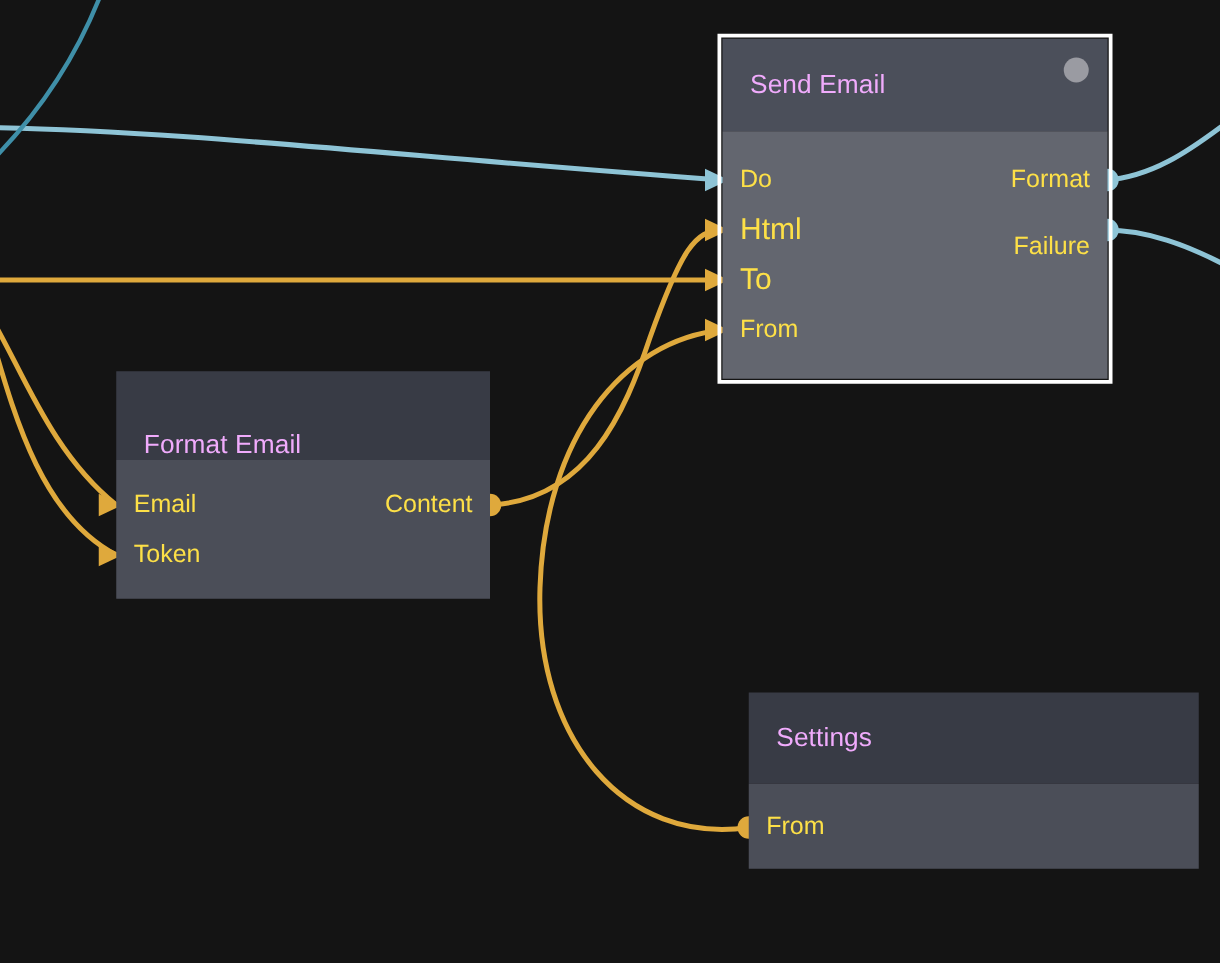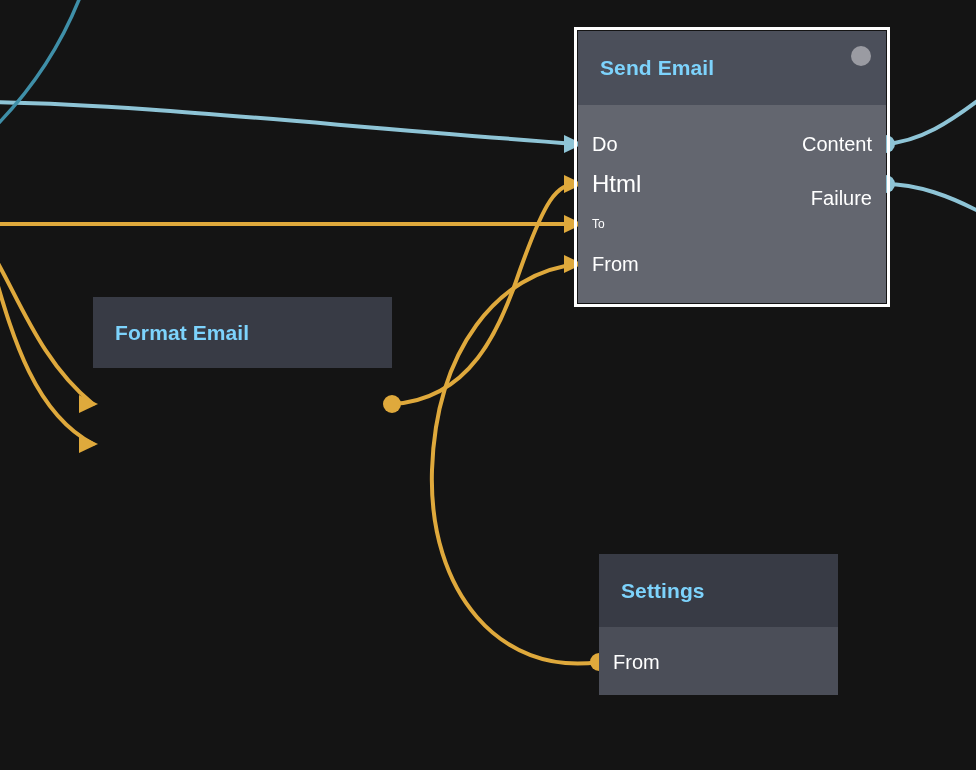--- a/index.html
+++ b/index.html
@@ -35,33 +35,33 @@
     display: flex;
     flex-direction: column;
   }
   .node-header {
     display: flex;
     align-items: center;
     position: relative;
     box-sizing: border-box;
   }
   .node-title {
-    color: #7dd3fc;
-    font-weight: bold;
+    color: #f0abfc;
+    font-weight: normal;
     letter-spacing: 0.1px;
     white-space: nowrap;
   }
   .node-body {
     flex: 1 1 auto;
     position: relative;
     box-sizing: border-box;
   }
   .port-label {
     position: absolute;
-    color: #ffffff;
+    color: #fde047;
     white-space: nowrap;
     transform: translateY(-50%);
   }
   .port-label.in  { left: 14px; }
   .port-label.out { right: 14px; }
   .status-dot {
     position: absolute;
     border-radius: 50%;
   }
   
@@ -100,36 +100,41 @@
 
 <div class="node" style="left: 578px; top: 31px; width: 308px; height: 272px;">
       <div class="node-inner">
         <div class="node-header" style="height: 74px; background: rgb(75, 79, 90);">
           <div class="node-title" style="font-size: 21px; margin-left: 22px;">Send Email</div>
           <div class="status-dot" style="width: 20px; height: 20px; background: rgb(154, 155, 162); left: 273px; top: 15px;"></div>
         </div>
         <div class="node-body" style="background: rgb(99, 102, 111);">
           <div class="port-label in" style="top: 39px; font-size: 20px;">Do</div>
           <div class="port-label in" style="top: 79px; font-size: 24px;">Html</div>
-          <div class="port-label in" style="top: 119px; font-size: 12px;">To</div>
+          <div class="port-label in" style="top: 119px; font-size: 24px;">To</div>
           <div class="port-label in" style="top: 159px; font-size: 20px;">From</div>
-          <div class="port-label out" style="top: 39px; font-size: 20px;">Content</div>
+          <div class="port-label out" style="top: 39px; font-size: 20px;">Format</div>
           <div class="port-label out" style="top: 93px; font-size: 20px;">Failure</div>
         </div>
       </div>
       <div class="sel-frame" style="left: -4px; top: -4px; width: 316px; height: 280px; border-color: rgb(255, 255, 255);"></div>
     </div>
     <div class="node" style="left: 93px; top: 297px; width: 299px; height: 182px;">
       <div class="node-inner">
-        <div class="node-header" style="height: 71px; background: rgb(56, 59, 69);">
+        <div class="node-header" style="height: 71px; background: rgb(56, 59, 69); align-items: flex-end;">
           <div class="node-title" style="font-size: 21px; margin-left: 22px;">Format Email</div>
+        </div>
+        <div class="node-body" style="background: rgb(75, 78, 88);">
+          <div class="port-label in" style="top: 36px; font-size: 20px;">Email</div>
+          <div class="port-label in" style="top: 76px; font-size: 20px;">Token</div>
+          <div class="port-label out" style="top: 36px; font-size: 20px;">Content</div>
         </div>
       </div>
     </div>
-    <div class="node" style="left: 599px; top: 554px; width: 239px; height: 141px;">
+    <div class="node" style="left: 599px; top: 554px; width: 360px; height: 141px;">
       <div class="node-inner">
         <div class="node-header" style="height: 73px; background: rgb(56, 59, 69);">
           <div class="node-title" style="font-size: 21px; margin-left: 22px;">Settings</div>
         </div>
         <div class="node-body" style="background: rgb(75, 78, 88);">
           <div class="port-label in" style="top: 35px; font-size: 20px;">From</div>
         </div>
       </div>
     </div>
   </div>

